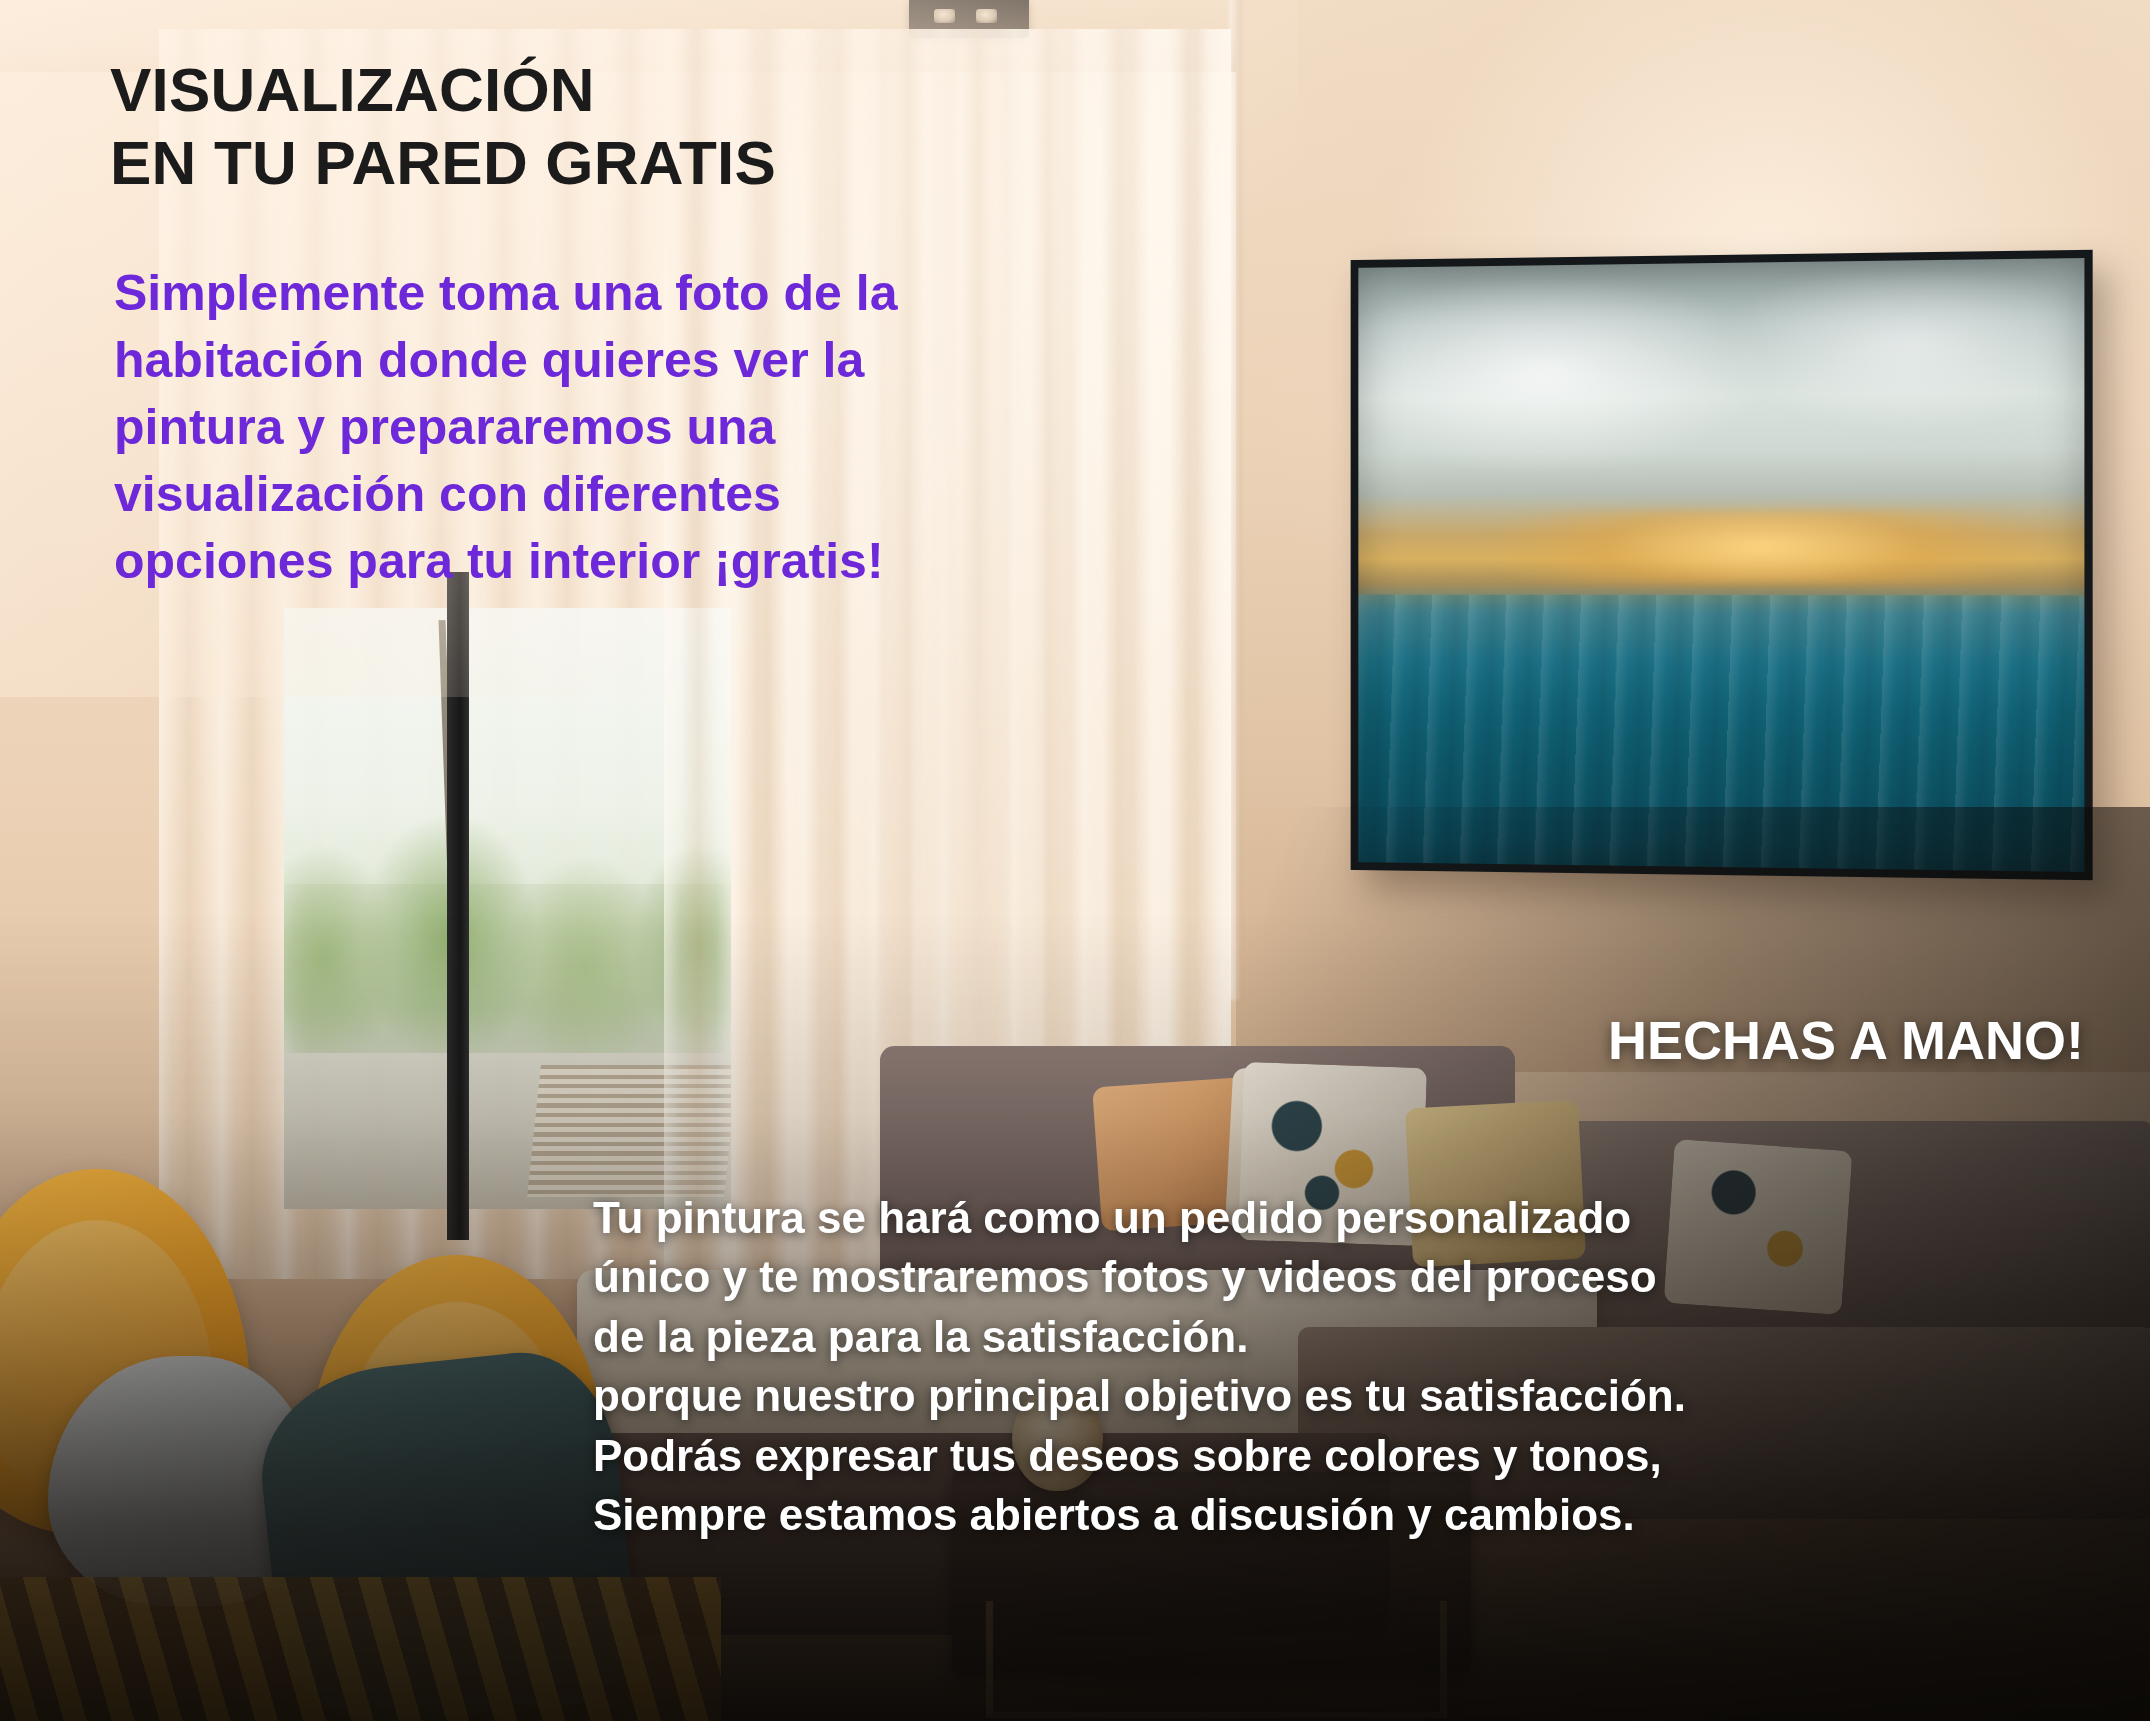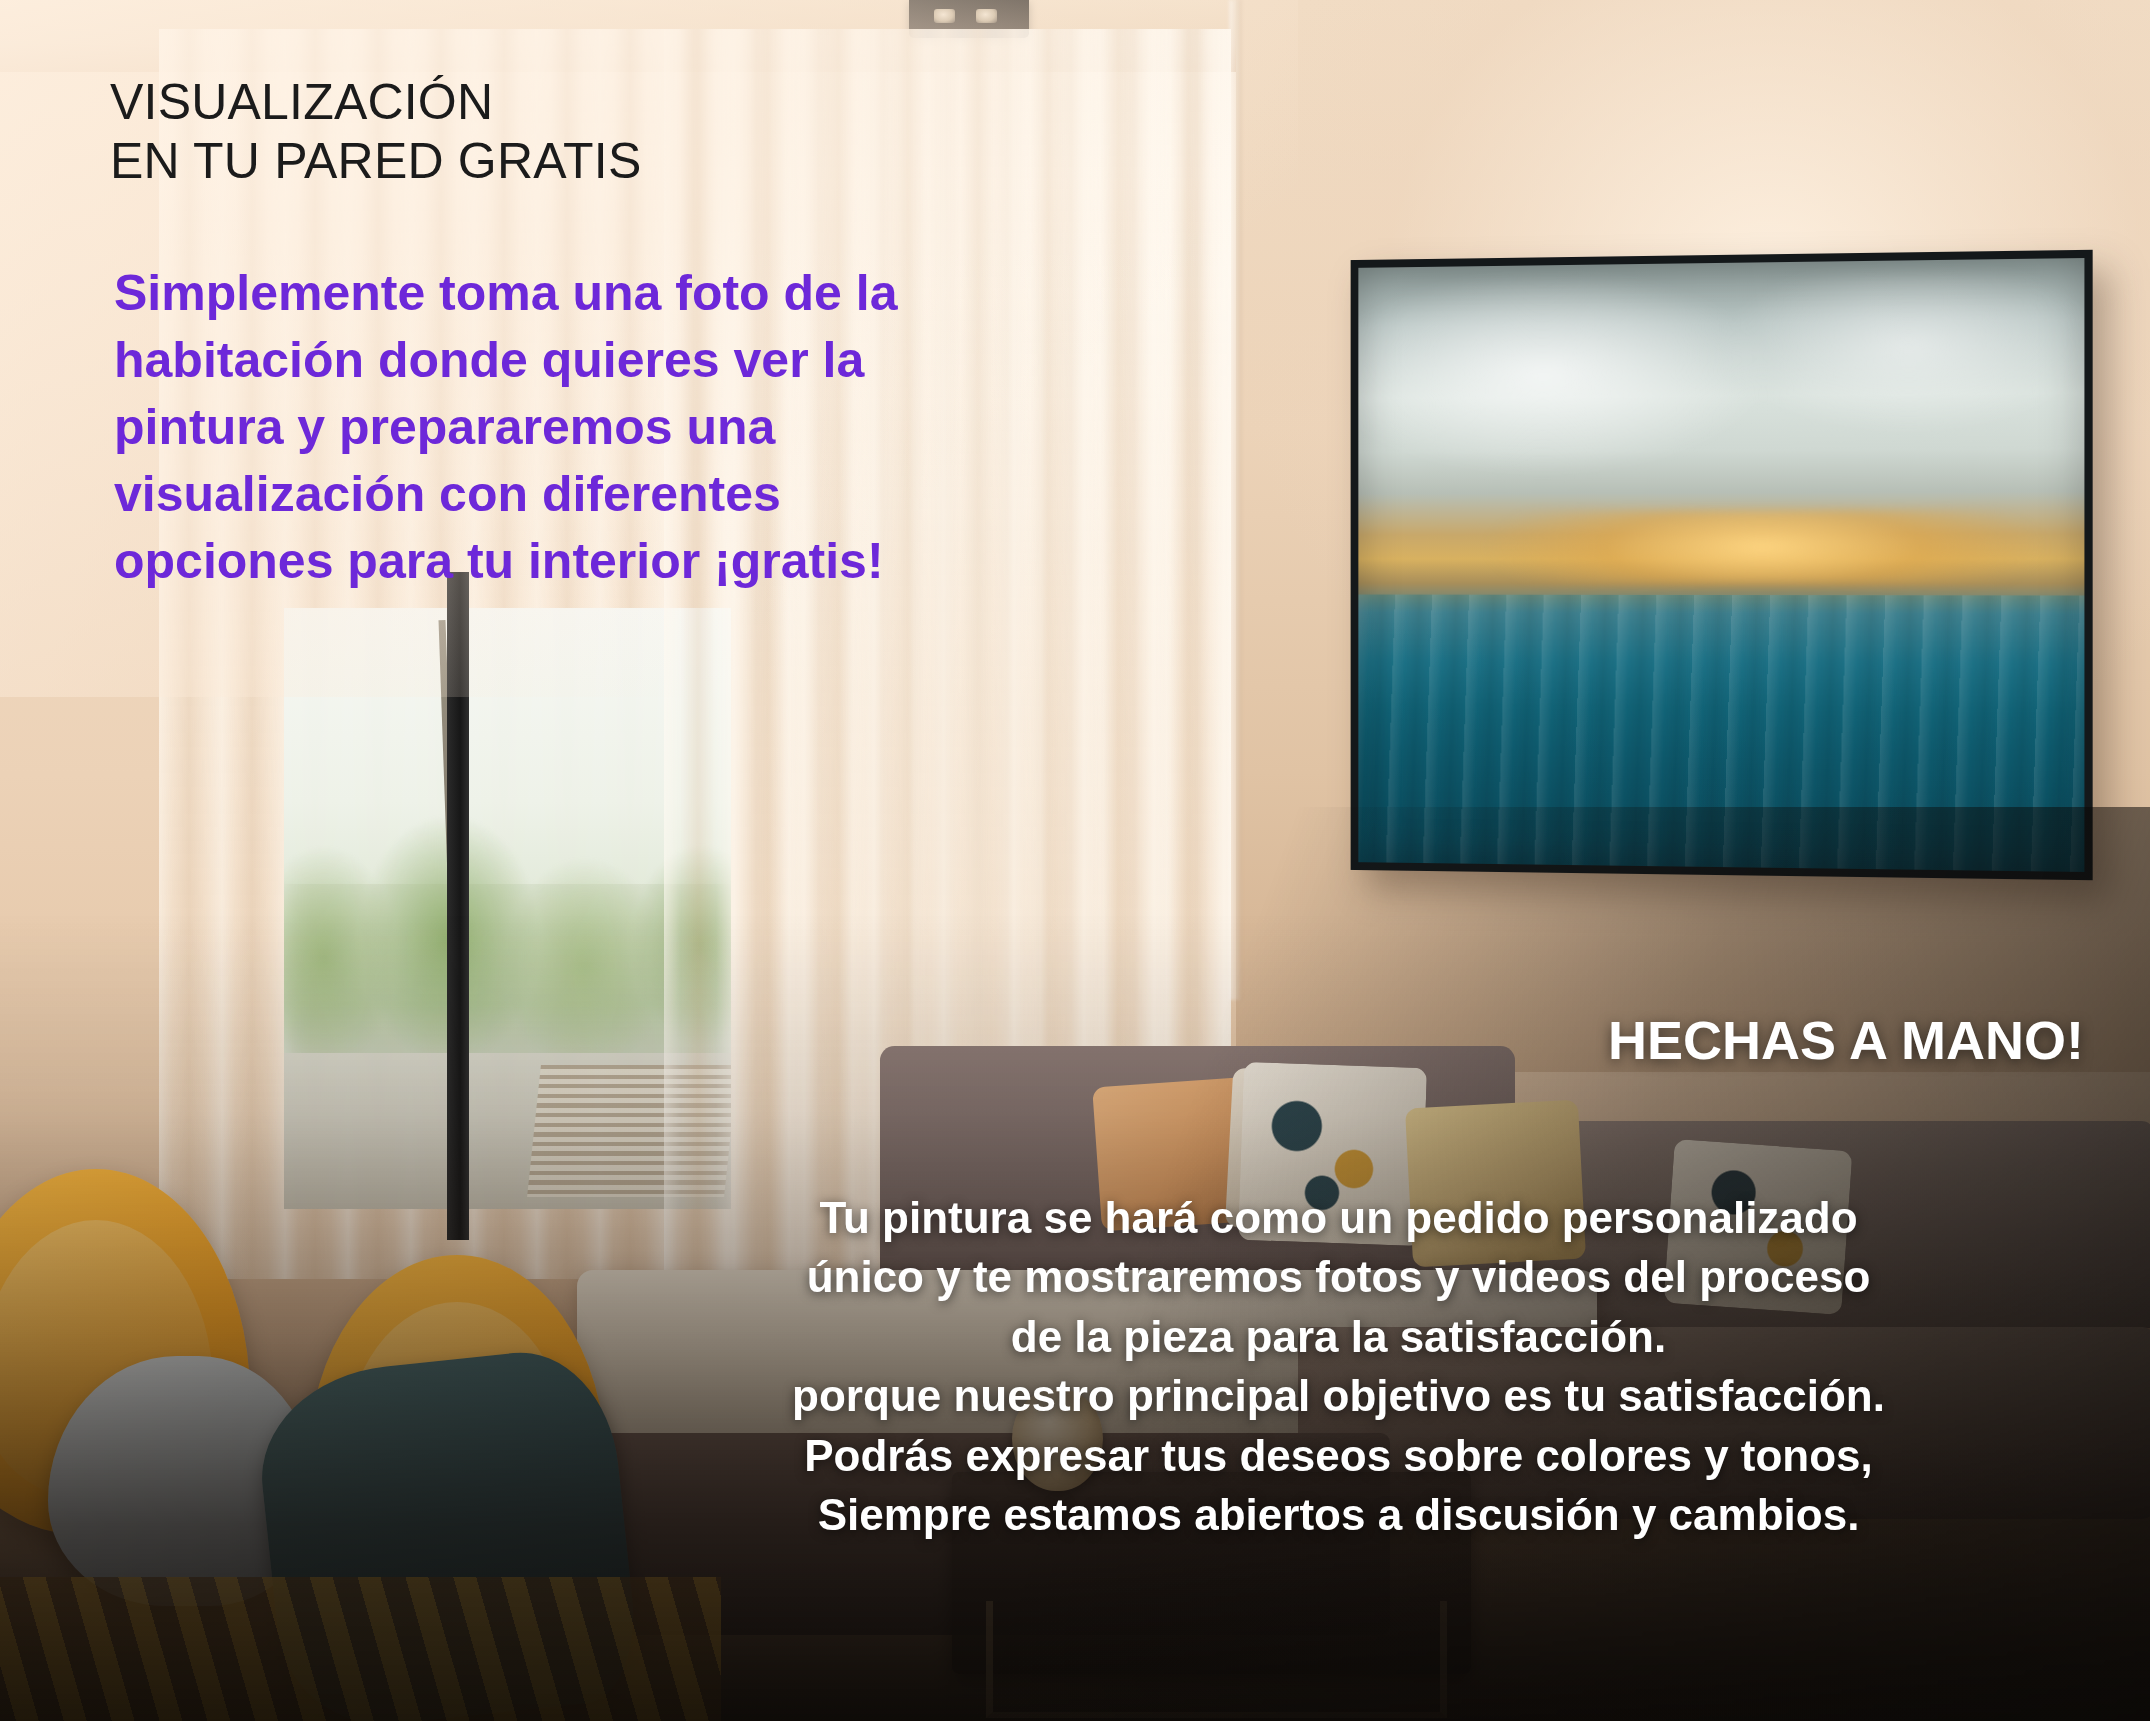--- a/index.html
+++ b/index.html
@@ -362,26 +362,25 @@
     left: 0; top: 0; width: 1298px; height: 697px;
     background: linear-gradient(140deg, rgba(255,241,226,0.80) 0%, rgba(252,235,217,0.45) 42%, rgba(250,232,213,0) 72%);
     pointer-events: none;
   }
 
   
   .headline {
     position: absolute;
     left: 110px; top: 53px;
     width: 962px;
-    font-size: 50px;
+    font-size: 62px;
     line-height: 1.18;
-    font-weight: 400;
+    font-weight: 700;
     letter-spacing: 0.2px;
     color: #1b1b1b;
-    margin-top: 20px;
   }
   .headline .line { display: block; white-space: nowrap; }
 
   .intro {
     position: absolute;
     left: 114px; top: 260px;
     width: 1010px;
     font-size: 50px;
     line-height: 1.34;
     font-weight: 700;
@@ -399,21 +398,21 @@
     font-weight: 700;
     color: #ffffff;
     text-shadow: 0 2.9px 12.5px rgba(0,0,0,0.55);
   }
   .handmade-title .line { display: block; white-space: nowrap; }
 
   .handmade-body {
     position: absolute;
     right: 67px; top: 1188px;
     width: 1491px;
-    text-align: center;
+    text-align: left;
     font-size: 44px;
     line-height: 1.35;
     font-weight: 700;
     color: #ffffff;
     text-shadow: 0 2.4px 10.6px rgba(0,0,0,0.6);
   }
   .handmade-body .line { display: block; white-space: nowrap; }
 </style>
 </head>
 <body>

